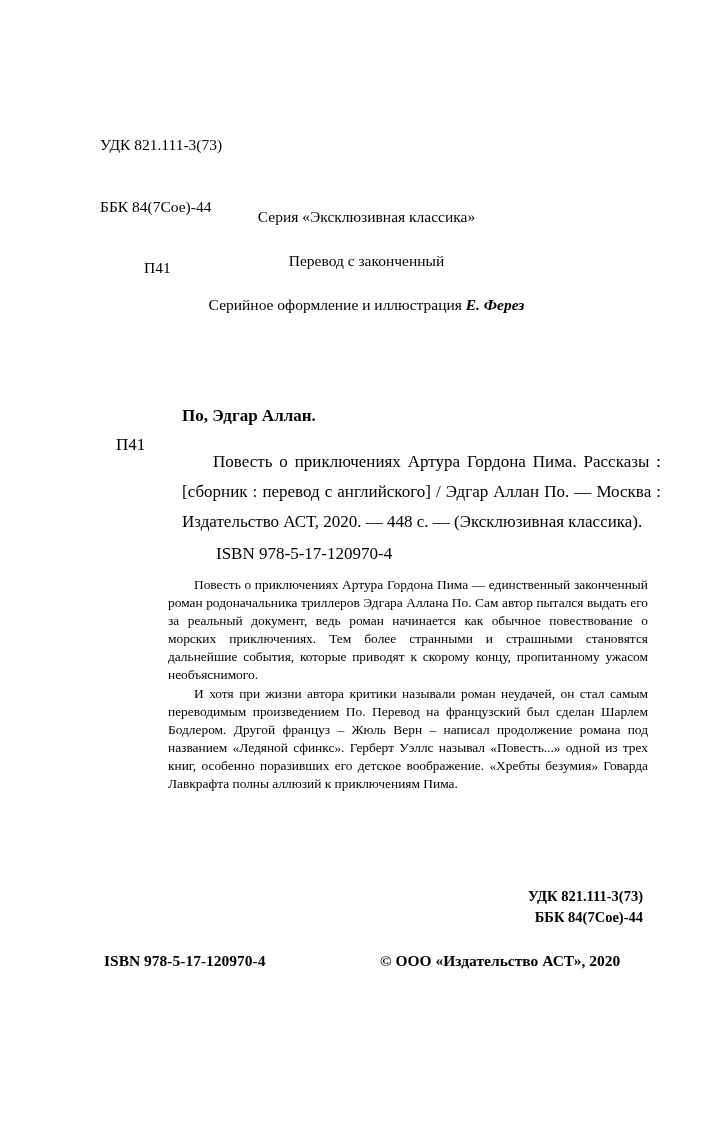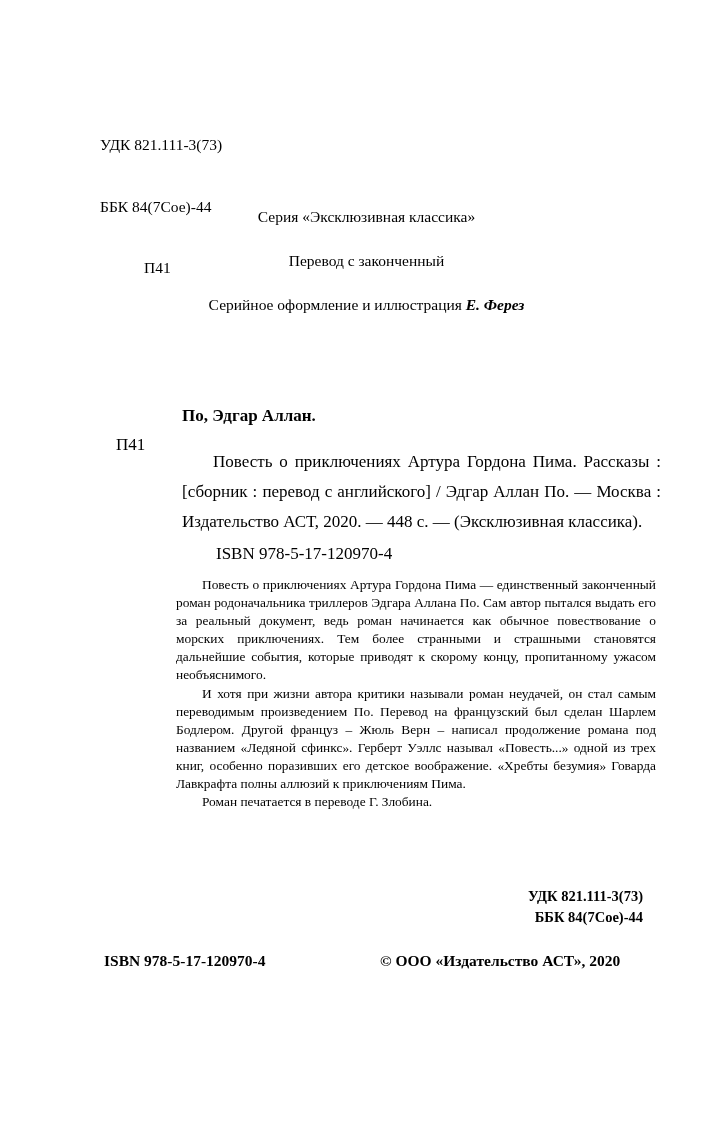--- a/index.html
+++ b/index.html
@@ -92,21 +92,21 @@
     font-size: 17px;
     line-height: 30px;
     margin-left: 66px;
     text-indent: 34px;
     margin-top: 2px;
   }
 
   
   .annotation {
     position: absolute;
-    left: 176px;
+    left: 168px;
     top: 576px;
     width: 480px;
     font-size: 13.4px;
     line-height: 18.1px;
     text-align: justify;
   }
   .annotation p {
     margin: 0;
     text-indent: 26px;
     hyphens: none;
@@ -167,21 +167,20 @@
   <div class="biblio">
     <div class="biblio-author">По, Эдгар Аллан.</div>
     <div class="biblio-mark">П41</div>
     <div class="biblio-body">Повесть о приключениях Артура Гордона Пима. Рассказы : [сборник : перевод с английского] / Эдгар Аллан По. — Москва : Издательство АСТ, 2020. — 448 с. — (Эксклюзивная классика).</div>
     <div class="biblio-isbn">ISBN 978-5-17-120970-4</div>
   </div>
 
   <div class="annotation">
     <p>Повесть о приключениях Артура Гордона Пима — единственный законченный роман родоначальника триллеров Эдгара Аллана По. Сам автор пытался выдать его за реальный документ, ведь роман начинается как обычное повествование о морских приключениях. Тем более странными и страшными становятся дальнейшие события, которые приводят к скорому концу, пропитанному ужасом необъяснимого.</p>
     <p>И хотя при жизни автора критики называли роман неудачей, он стал самым переводимым произведением По. Перевод на французский был сделан Шарлем Бодлером. Другой француз – Жюль Верн – написал продолжение романа под названием «Ледяной сфинкс». Герберт Уэллс называл «Повесть...» одной из трех книг, особенно поразивших его детское воображение. «Хребты безумия» Говарда Лавкрафта полны аллюзий к приключениям Пима.</p>
-    <p>Роман печатается в переводе Г. Злобина.</p>
   </div>
 
   <div class="codes-bottom">
     <span>УДК 821.111-3(73)</span>
     <span>ББК 84(7Сое)-44</span>
   </div>
 
   <div class="footer">
     <span class="footer-isbn">ISBN 978-5-17-120970-4</span>
     <span class="footer-copyright">© ООО «Издательство АСТ», 2020</span>

